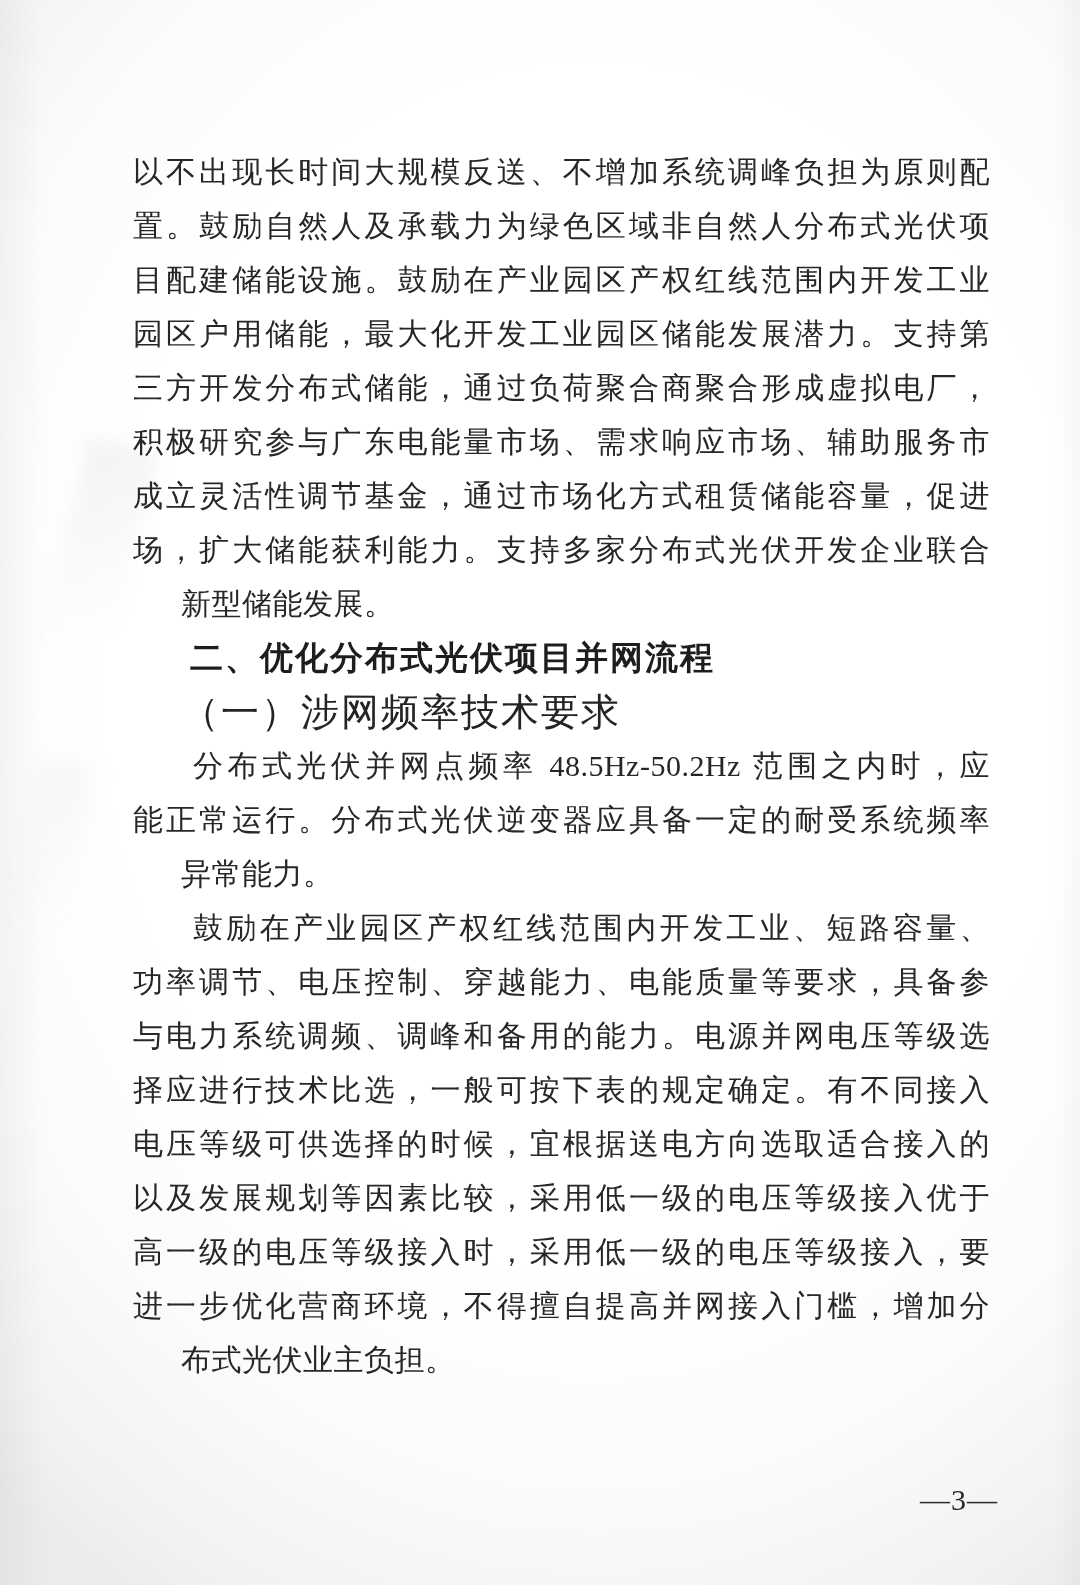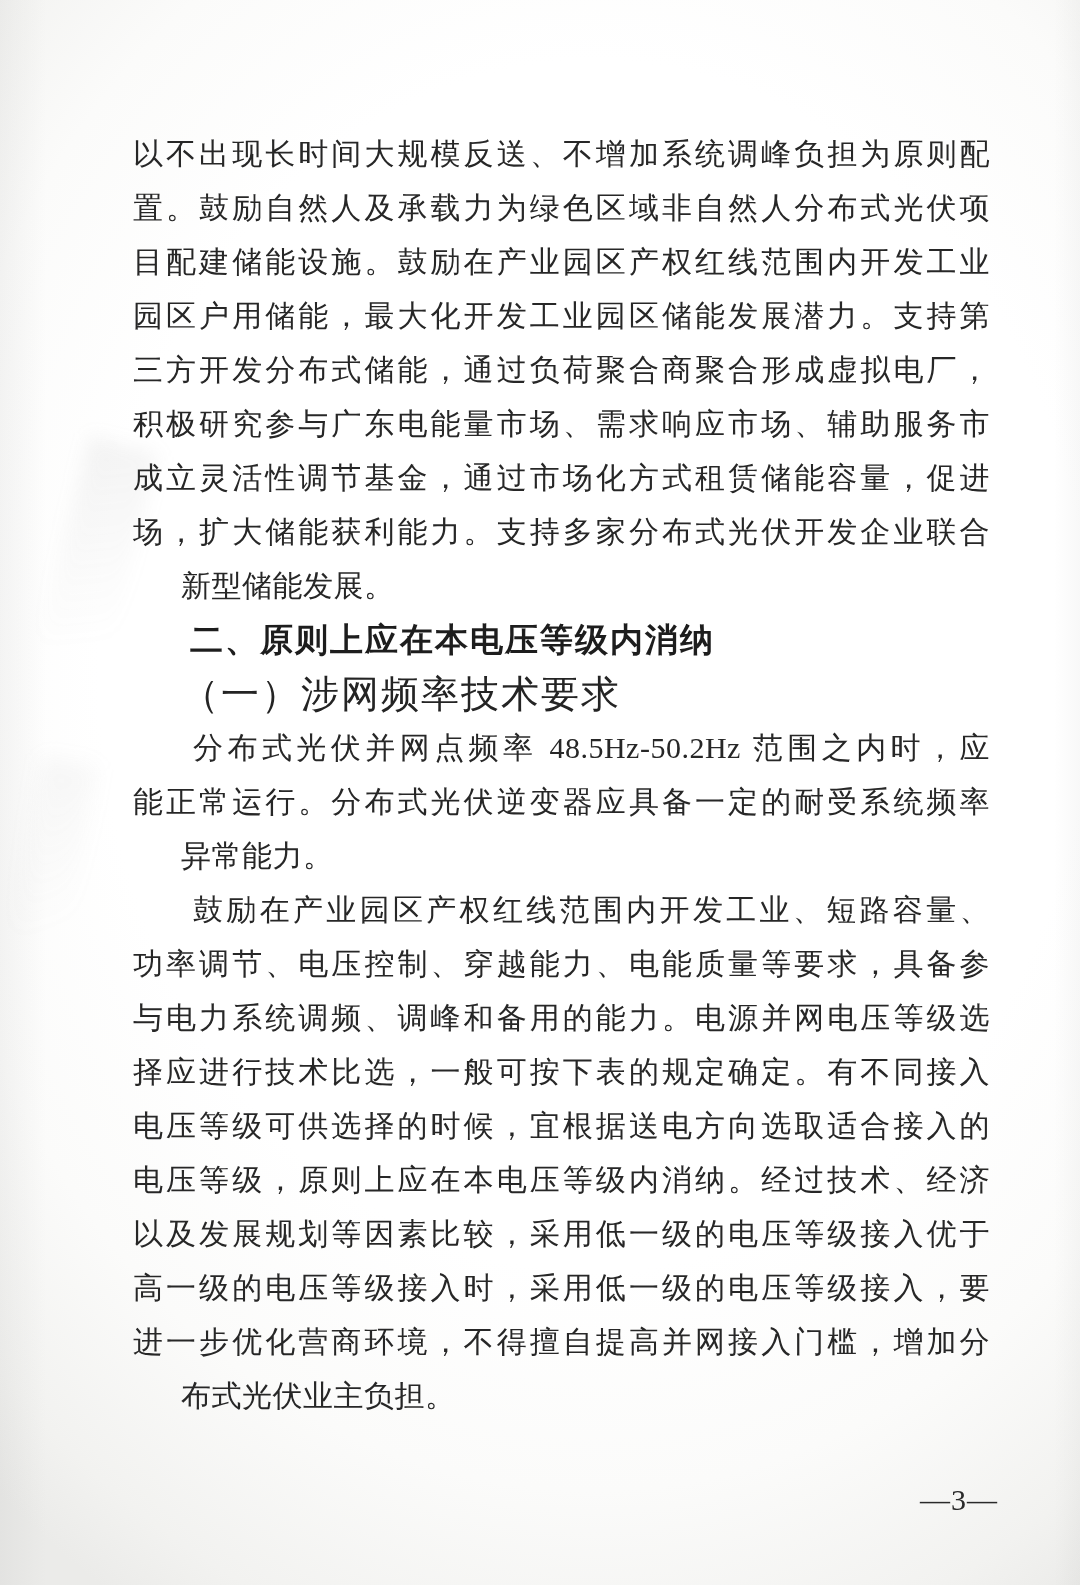--- a/index.html
+++ b/index.html
@@ -48,21 +48,21 @@
     position: absolute;
     right: 0; top: 0;
     width: 26px; height: 1585px;
     background: linear-gradient(270deg, rgba(120,120,120,0.05), rgba(120,120,120,0.0));
     pointer-events: none;
   }
 
   .content {
     position: absolute;
     left: 133px;
-    top: 127px;
+    top: 145px;
     width: 857px;
   }
   .ln {
     height: 54px;
     line-height: 54px;
     font-size: 30px;
     letter-spacing: 0.5px;
     white-space: nowrap;
     color: #272727;
   }
@@ -122,35 +122,34 @@
     <div class="ln j">以不出现长时间大规模反送、不增加系统调峰负担为原则配</div>
     <div class="ln j">置。鼓励自然人及承载力为绿色区域非自然人分布式光伏项</div>
     <div class="ln j">目配建储能设施。鼓励在产业园区产权红线范围内开发工业</div>
     <div class="ln j">园区户用储能，最大化开发工业园区储能发展潜力。支持第</div>
     <div class="ln j">三方开发分布式储能，通过负荷聚合商聚合形成虚拟电厂，</div>
     <div class="ln j">积极研究参与广东电能量市场、需求响应市场、辅助服务市</div>
     <div class="ln j">成立灵活性调节基金，通过市场化方式租赁储能容量，促进</div>
     <div class="ln j">场，扩大储能获利能力。支持多家分布式光伏开发企业联合</div>
     <div class="ln last">新型储能发展。</div>
 
-    <div class="ln heading">二、原则上应在本电压等级内消纳</div>
+    <div class="ln heading">二、优化分布式光伏项目并网流程</div>
 
     <div class="ln sub">（一）涉网频率技术要求</div>
 
     <div class="ln j ind">分布式光伏并网点频率 48.5Hz-50.2Hz 范围之内时，应</div>
     <div class="ln j">能正常运行。分布式光伏逆变器应具备一定的耐受系统频率</div>
     <div class="ln last">异常能力。</div>
 
 
     <div class="ln j ind">鼓励在产业园区产权红线范围内开发工业、短路容量、</div>
     <div class="ln j">功率调节、电压控制、穿越能力、电能质量等要求，具备参</div>
     <div class="ln j">与电力系统调频、调峰和备用的能力。电源并网电压等级选</div>
     <div class="ln j">择应进行技术比选，一般可按下表的规定确定。有不同接入</div>
     <div class="ln j">电压等级可供选择的时候，宜根据送电方向选取适合接入的</div>
-    <div class="ln j">电压等级，原则上应在本电压等级内消纳。经过技术、经济</div>
     <div class="ln j">以及发展规划等因素比较，采用低一级的电压等级接入优于</div>
     <div class="ln j">高一级的电压等级接入时，采用低一级的电压等级接入，要</div>
     <div class="ln j">进一步优化营商环境，不得擅自提高并网接入门槛，增加分</div>
     <div class="ln last">布式光伏业主负担。</div>
 
   </div>
 
   <div class="pagenum">—3—</div>
 
 </div>

